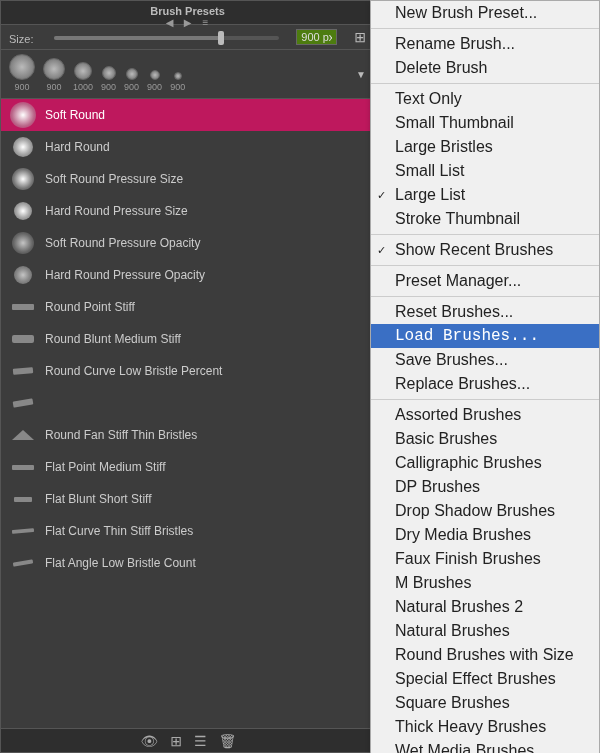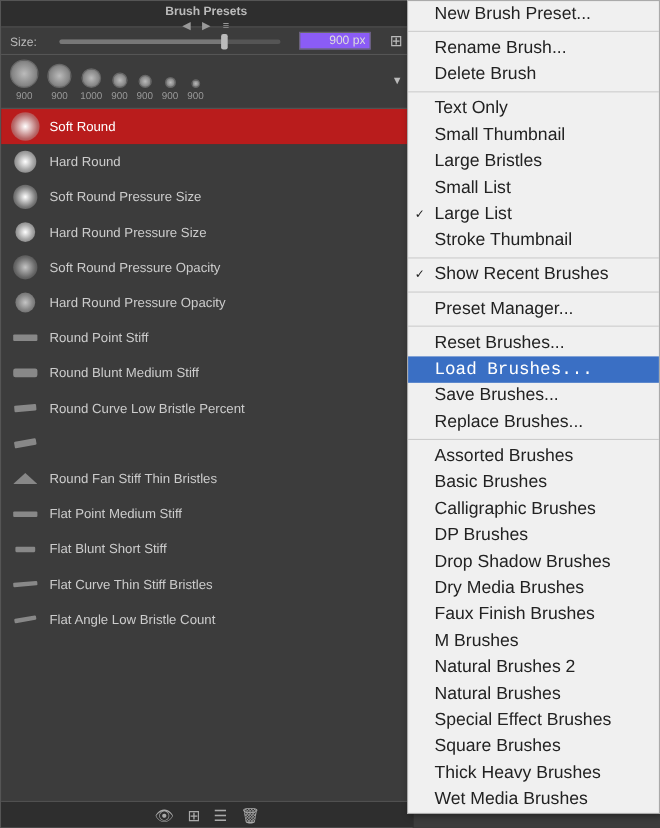--- a/index.html
+++ b/index.html
@@ -169,21 +169,21 @@
     .brush-item {
       display: flex;
       align-items: center;
       padding: 2px 8px;
       height: 32px;
       cursor: pointer;
       gap: 8px;
     }
 
     .brush-item.selected {
-      background: #b91c1c;
+      background: #be185d;
       color: #fff;
     }
 
     .brush-icon {
       width: 28px;
       height: 28px;
       display: flex;
       align-items: center;
       justify-content: center;
       flex-shrink: 0;
@@ -299,21 +299,21 @@
   </div>
 
   <div class="size-row">
     <span class="size-label">Size:</span>
     <div class="size-slider-container">
       <div class="size-slider-track">
         <div class="size-slider-fill"></div>
       </div>
       <div class="size-slider-thumb"></div>
     </div>
-    <input class="size-value" type="text" value="900 px" style="background: #8b5cf6; color: rgb(221, 221, 221); border: 1px solid rgb(102, 102, 102); padding: 1px 4px; font-size: 11px; width: 65px;">
+    <input class="size-value" type="text" value="900 px" style="background: #4d7c0f; color: rgb(221, 221, 221); border: 1px solid rgb(102, 102, 102); padding: 1px 4px; font-size: 11px; width: 41px;">
     <span class="size-icon">⊞</span>
   </div>
 
   <div class="preview-row">
     <div class="brush-previews">
       <div class="brush-preview-item">
         <div class="brush-circle" style="width:26px;height:26px;"></div>
         <span class="brush-size-label">900</span>
       </div>
       <div class="brush-preview-item">
@@ -469,20 +469,21 @@
   <div class="menu-item">Assorted Brushes</div>
   <div class="menu-item">Basic Brushes</div>
   <div class="menu-item">Calligraphic Brushes</div>
   <div class="menu-item">DP Brushes</div>
   <div class="menu-item">Drop Shadow Brushes</div>
   <div class="menu-item">Dry Media Brushes</div>
   <div class="menu-item">Faux Finish Brushes</div>
   <div class="menu-item">M Brushes</div>
   <div class="menu-item">Natural Brushes 2</div>
   <div class="menu-item">Natural Brushes</div>
+  <div class="menu-item">Round Brushes with Size</div>
   <div class="menu-item">Special Effect Brushes</div>
   <div class="menu-item">Square Brushes</div>
   <div class="menu-item">Thick Heavy Brushes</div>
   <div class="menu-item">Wet Media Brushes</div>
 
 </div>
 
 <div class="watermark">思缘设计论坛  www.missyuan.com</div>
 
 </body></html>

